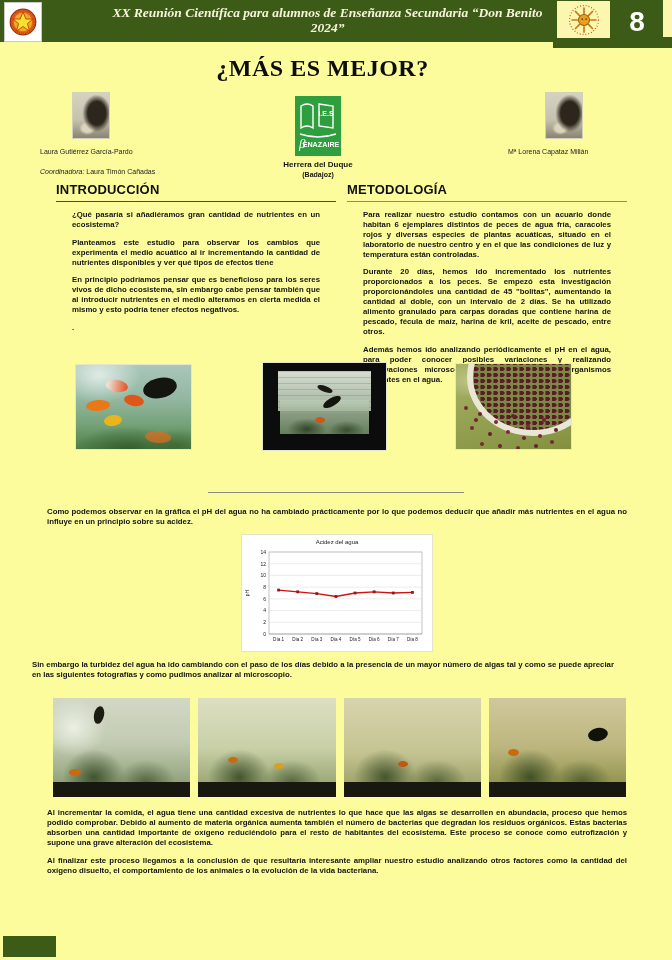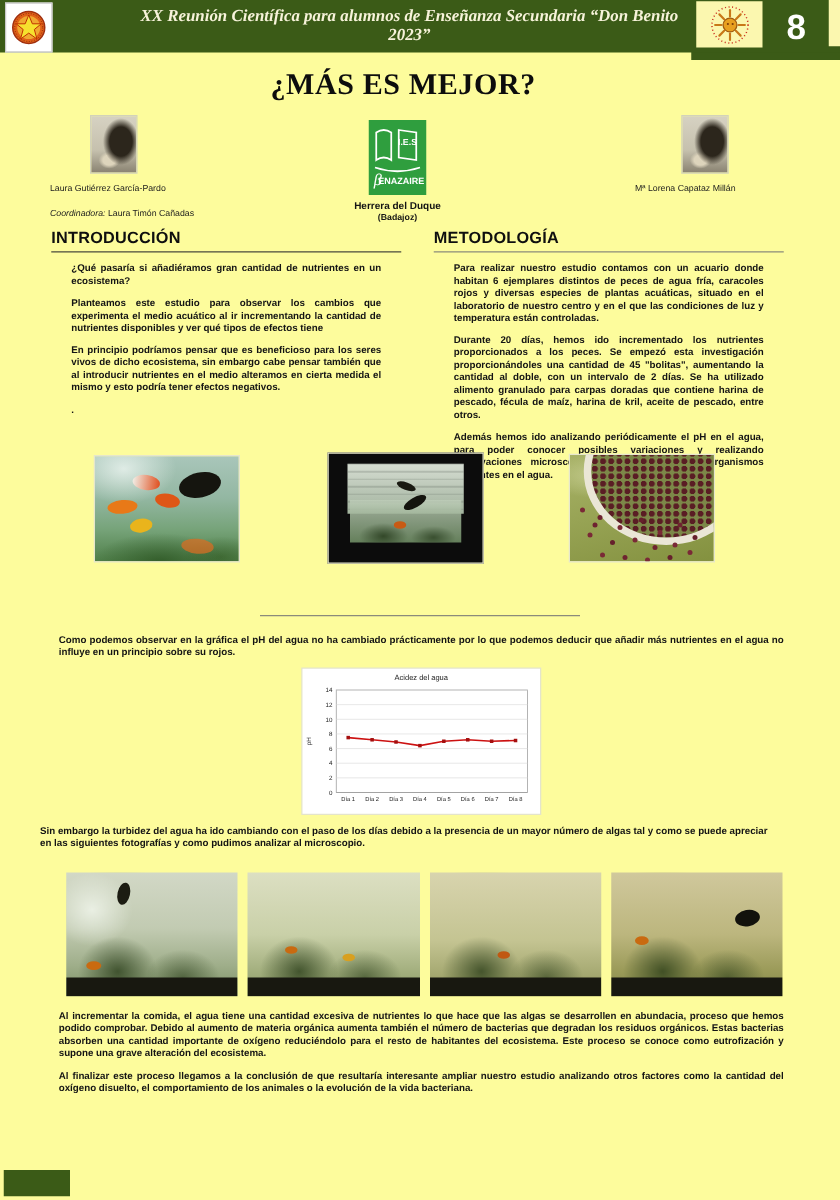--- a/index.html
+++ b/index.html
@@ -33,21 +33,21 @@
   .author-name.left{top:148px;left:40px;width:170px;}
   .author-name.right{top:148px;left:508px;width:160px;}
   .coordinator{position:absolute;top:168px;left:40px;font-size:7px;color:#1c1c1c;}
   .coordinator .lbl{font-style:italic;}
   .ies-logo{position:absolute;top:96px;left:295px;width:46px;height:60px;background:#2f9e3e;}
   .town{position:absolute;top:160px;left:256px;width:124px;text-align:center;font-size:8px;font-weight:700;}
   .province{position:absolute;top:171px;left:256px;width:124px;text-align:center;font-size:7px;font-weight:700;}
 
   
   .col{position:absolute;width:280px;font-size:7.8px;font-weight:700;text-align:justify;line-height:1.28;color:#141414;}
-  .col-intro{top:182px;left:41px;}
+  .col-intro{top:182px;left:56px;}
   .col-method{top:182px;left:347px;}
   .col h2{font-size:13px;font-weight:700;margin:0;padding-bottom:2px;letter-spacing:.2px;color:#0f0f0f;}
   .rule{height:0;border-bottom:1.4px solid #4a4a3c;margin-bottom:1px;}
   .rule.gray{border-bottom-color:#8b8b7b;}
   .col p{margin:8px 16px 0;}
 
   
   .photo{position:absolute;overflow:hidden;border:1px solid #e6e6cc;}
   .photoA{top:364px;left:75px;width:115px;height:84px;
      background:radial-gradient(ellipse 60px 40px at 20% 12%, rgba(238,246,242,.8), transparent 70%),
@@ -132,21 +132,21 @@
   <div class="banner"></div>
   <div class="corner-strip"></div>
   <div class="seal-box">
     <svg width="32" height="34" viewBox="0 0 40 40">
       <circle cx="20" cy="20" r="16" fill="#e06018" stroke="#a03010" stroke-width="1.5"></circle>
       <circle cx="20" cy="20" r="11.5" fill="#f0a830"></circle>
       <circle cx="20" cy="20" r="14" fill="none" stroke="#8a2a08" stroke-width="1" stroke-dasharray="1 1.6"></circle>
       <polygon points="20,7.5 23.6,16.3 32.5,16.3 25.6,22 28.2,31.5 20,25.6 11.8,31.5 14.4,22 7.5,16.3 16.4,16.3" fill="#f6e12e" stroke="#c03000" stroke-width="1"></polygon>
     </svg>
   </div>
-  <div class="banner-title">XX Reunión Científica para alumnos de Enseñanza Secundaria “Don Benito 2023”</div>
+  <div class="banner-title">XX Reunión Científica para alumnos de Enseñanza Secundaria “Don Benito 2024”</div>
   <div class="sun-box">
     <svg width="34" height="34" viewBox="0 0 40 40">
       <circle cx="20" cy="20" r="17" fill="none" stroke="#cc3322" stroke-width="1.4" stroke-dasharray="1 2.4"></circle>
       <g stroke="#c87818" stroke-width="2" stroke-linecap="round">
         <line x1="20" y1="6" x2="20" y2="12"></line>
           <line x1="20" y1="28" x2="20" y2="34"></line>
         <line x1="6" y1="20" x2="12" y2="20"></line>
           <line x1="28" y1="20" x2="34" y2="20"></line>
         <line x1="10" y1="10" x2="14.5" y2="14.5"></line>
           <line x1="25.5" y1="25.5" x2="30" y2="30"></line>
@@ -217,21 +217,21 @@
     <span class="fish sil2"></span>
     <span class="fish sil3"></span>
   </div>
   <div class="photo photoC">
     <div class="bowl"></div>
     <span class="pellets"></span>
   </div>
 
   <div class="results-rule"></div>
 
-  <div class="para p-res1">Como podemos observar en la gráfica el pH del agua no ha cambiado prácticamente por lo que podemos deducir que añadir más nutrientes en el agua no influye en un principio sobre su rojos.</div>
+  <div class="para p-res1">Como podemos observar en la gráfica el pH del agua no ha cambiado prácticamente por lo que podemos deducir que añadir más nutrientes en el agua no influye en un principio sobre su acidez.</div>
 
   <div class="chartbox">
     <svg viewBox="0 0 190 116">
         <rect x="27" y="17" width="153" height="82" fill="#ffffff" stroke="#9a9a9a" stroke-width="0.6"></rect>
         <line x1="27" x2="180" y1="99" y2="99" stroke="#9a9a9a" stroke-width="0.5"></line>
         <text x="24" y="100.8" font-size="5" text-anchor="end" fill="#222">0</text>
         <line x1="27" x2="180" y1="87.28571428571429" y2="87.28571428571429" stroke="#d9d9d9" stroke-width="0.5"></line>
         <text x="24" y="89.08571428571429" font-size="5" text-anchor="end" fill="#222">2</text>
         <line x1="27" x2="180" y1="75.57142857142857" y2="75.57142857142857" stroke="#d9d9d9" stroke-width="0.5"></line>
         <text x="24" y="77.37142857142857" font-size="5" text-anchor="end" fill="#222">4</text>

